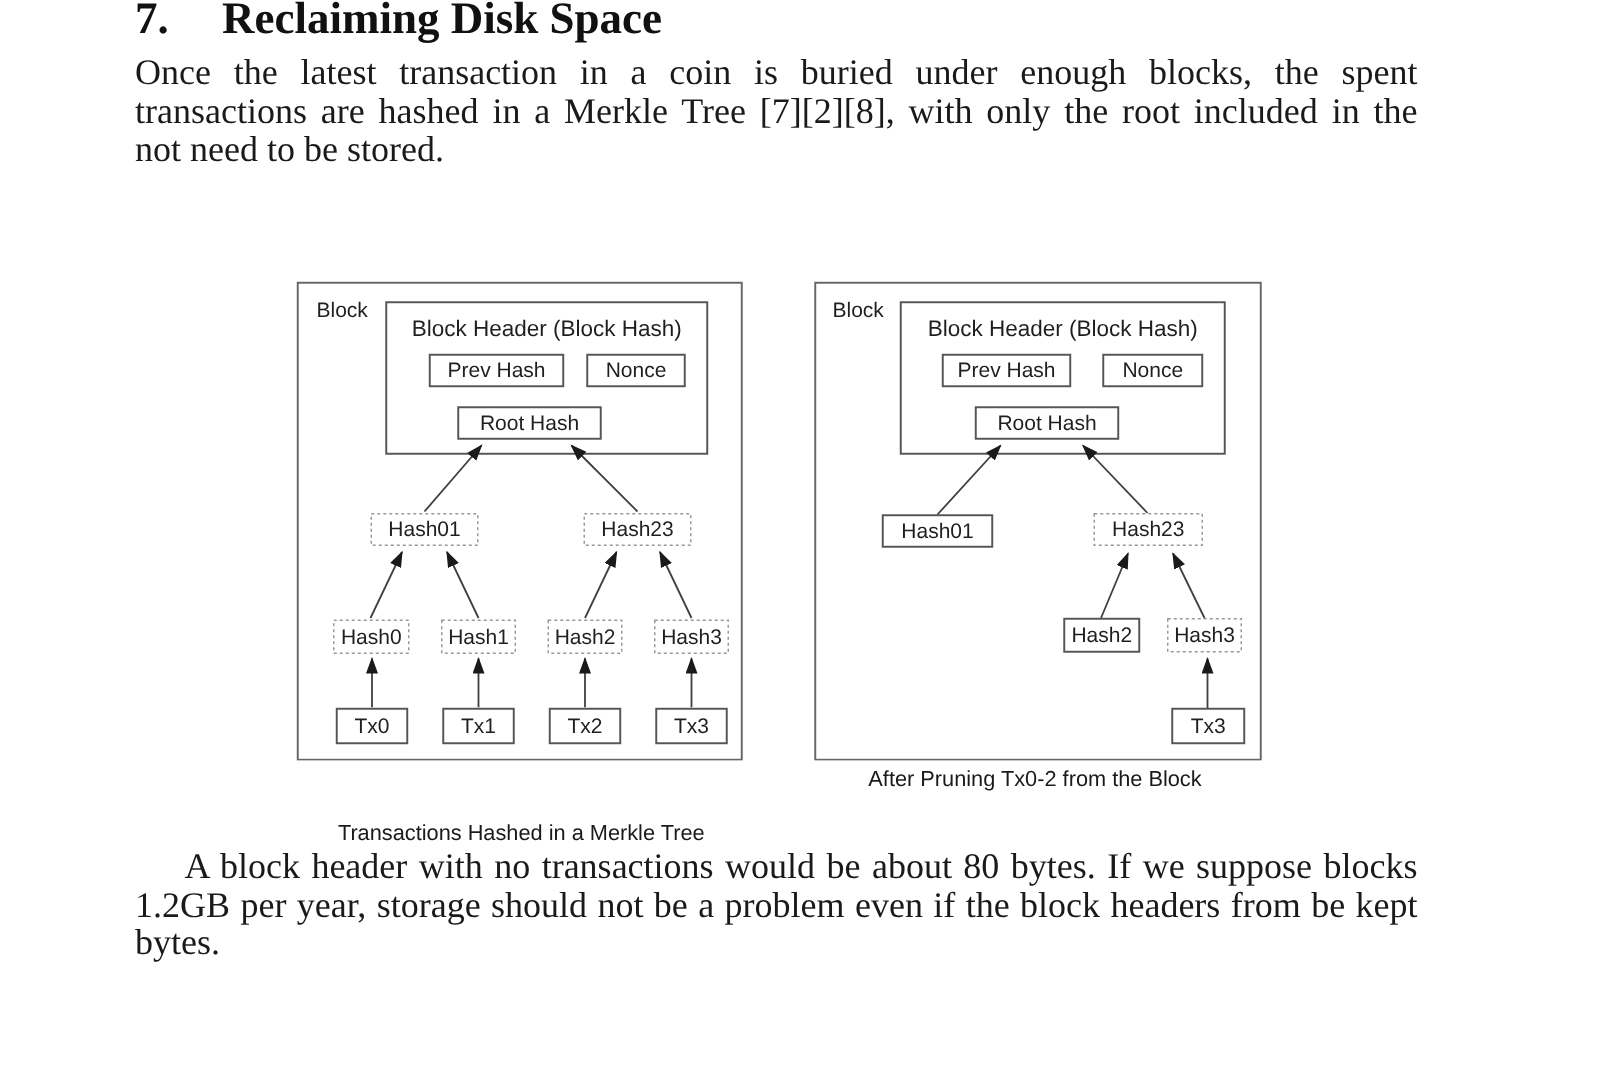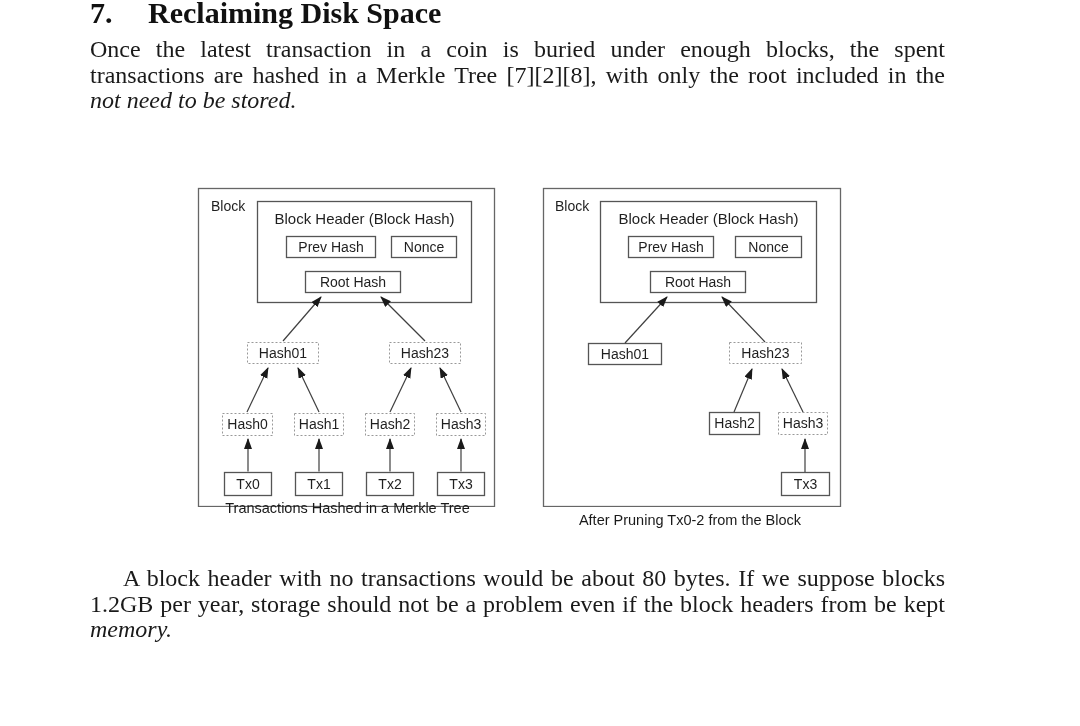--- a/index.html
+++ b/index.html
@@ -27,21 +27,21 @@
   
   .para { left: 90px; width: 855px; font-size: 24px; }
   .para .jline {
     height: 25.5px;
     line-height: 25.5px;
     text-align: justify;
     text-align-last: justify;
     white-space: normal;
     overflow: hidden;
   }
-  .para .jline.last { text-align-last: left; font-style: italic; }
+  .para .jline.last { text-align-last: left; }
   .para .jline.indent { text-indent: 33px; }
   #para1 { top: 37px; }
   #para2 { top: 566px; }
 
   
   svg text {
     font-family: "Liberation Sans", sans-serif;
     fill: #1f1f1f;
     font-size: 14px;
   }
@@ -52,21 +52,21 @@
   svg rect.dashed { stroke: #999999; stroke-width: 1; stroke-dasharray: 2 2; }
   svg line.arrow  { stroke: #3f3f3f; stroke-width: 1.2; }
 
   .caption {
     font-family: "Liberation Sans", sans-serif;
     font-size: 14.5px;
     line-height: 16px;
     color: #1a1a1a;
     text-align: center;
   }
-  #caption-left  { left: 195px; top: 500px; width: 305px; }
+  #caption-left  { left: 195px; top: 548px; width: 305px; }
   #caption-right { left: 535px; top: 512px; width: 310px; }
 </style>
 </head>
 <body>
 
 <div class="page">
 
   <div class="abs section-title">
     <span class="num">7.</span><span>Reclaiming Disk Space</span>
   </div>
@@ -184,16 +184,16 @@
     <line class="arrow" x1="268" y1="227" x2="247" y2="184" marker-end="url(#ahR)"></line>
     <line class="arrow" x1="270" y1="287" x2="270" y2="254" marker-end="url(#ahR)"></line>
   </svg>
 
   <div class="abs caption" id="caption-left">Transactions Hashed in a Merkle Tree</div>
   <div class="abs caption" id="caption-right">After Pruning Tx0-2 from the Block</div>
 
   <div class="abs para" id="para2">
     <div class="jline indent">A block header with no transactions would be about 80 bytes.  If we suppose blocks are</div>
     <div class="jline">1.2GB per year, storage should not be a problem even if the block headers from be kept in</div>
-    <div class="jline last">memory.</div>
+    <div class="jline last">bytes.</div>
   </div>
 
 </div>
 
 </body></html>

